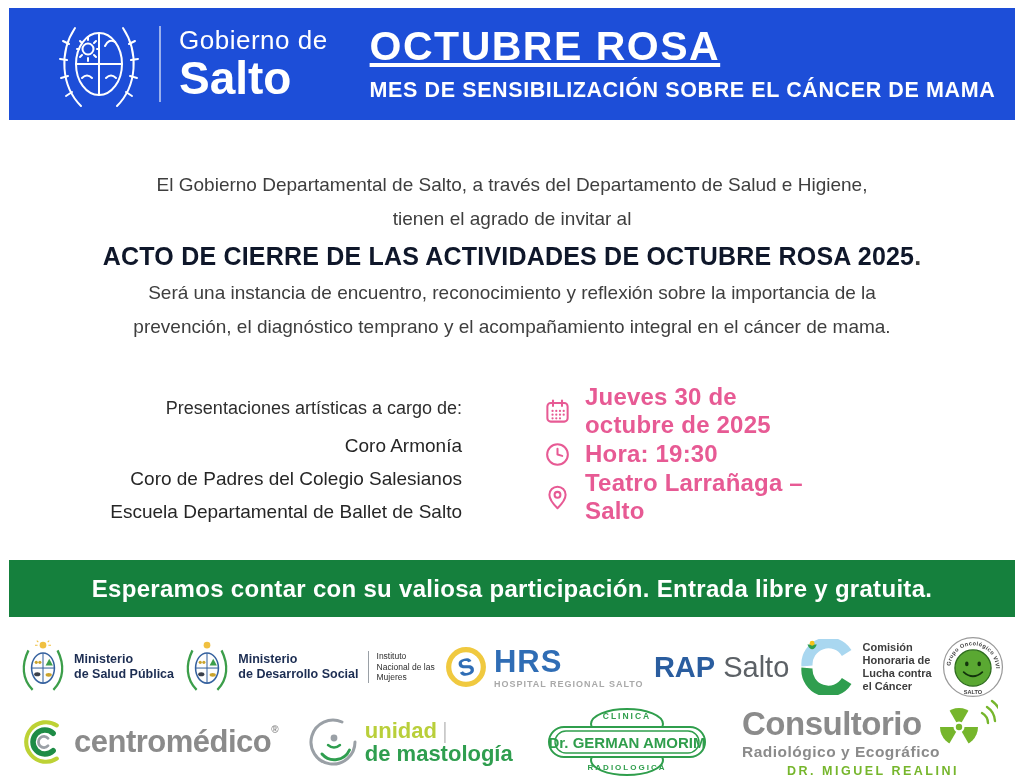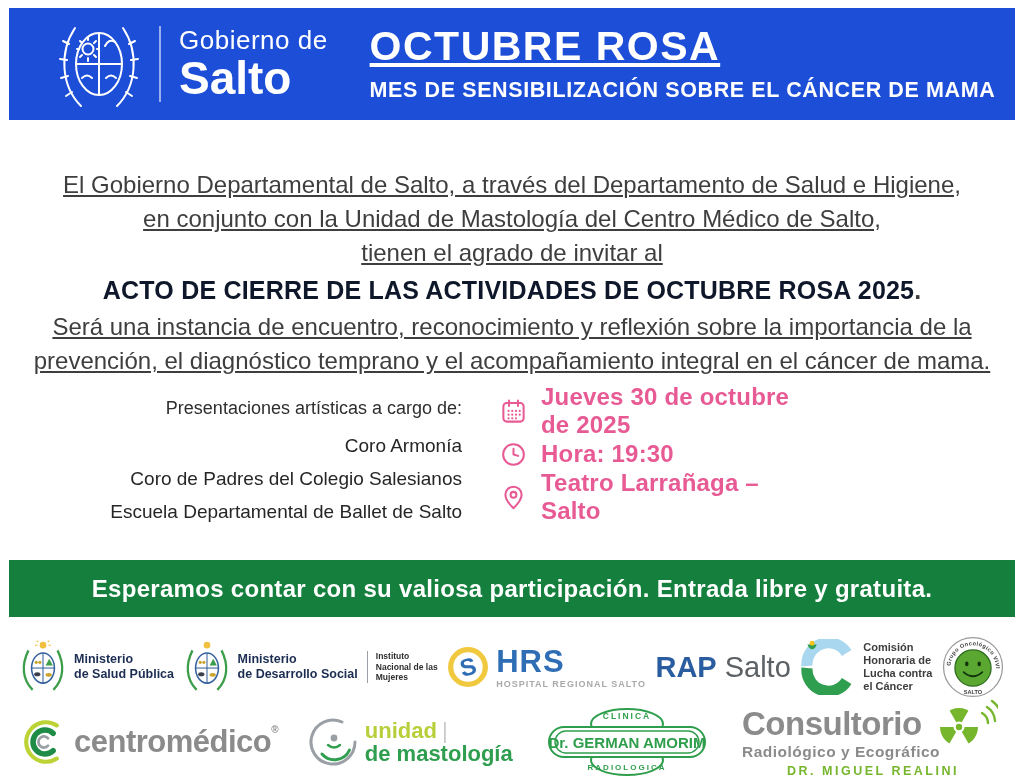--- a/index.html
+++ b/index.html
@@ -12,27 +12,27 @@
   .coat{margin-left:46px;flex:0 0 auto;}
   .gob{margin-left:16px;border-left:2px solid rgba(255,255,255,.55);padding-left:18px;color:#fff;}
   .gob-top{font-size:26px;font-weight:400;letter-spacing:.5px;line-height:1.1;}
   .gob-name{font-size:46px;font-weight:700;line-height:1.05;}
   .header-right{margin-left:42px;color:#fff;}
   .title{font-size:41px;font-weight:700;letter-spacing:1.5px;line-height:1.05;text-decoration:underline;}
   .subtitle{font-size:21.5px;font-weight:700;letter-spacing:.6px;margin-top:9px;}
 
   
   .intro{position:absolute;top:168px;left:0;width:1024px;text-align:center;}
-  .intro p.line{font-size:24px;color:#3e3e3e;height:34px;line-height:34px;margin:0;text-decoration:underline;}
+  .intro p.line{font-size:19px;color:#3e3e3e;height:34px;line-height:34px;margin:0;}
   .hl-row{height:40px;line-height:40px;margin:0;}
   .hl{color:#0f172a;font-weight:700;font-size:25px;letter-spacing:.2px;}
   .hl-period{color:#3e3e3e;font-weight:700;font-size:25px;}
 
   
-  .details{position:absolute;top:396px;left:0;width:813px;display:flex;}
+  .details{position:absolute;top:396px;left:0;width:813px;display:flex;gap:44px;}
   .details-left{width:462px;text-align:right;flex:0 0 auto;}
   .prog-heading{font-size:18px;color:#2e2e2e;height:24px;line-height:24px;margin-bottom:9px;}
   .prog-item{font-size:19px;font-weight:400;color:#262626;height:33px;line-height:33px;}
   .details-right{margin-left:38px;}
   .ev-row{display:flex;align-items:center;gap:14px;height:30px;margin-bottom:13px;
           color:#e75a94;font-size:24px;font-weight:700;letter-spacing:.2px;}
   .ev-row svg{flex:0 0 auto;}
 
   
   .banner{position:absolute;top:560px;left:9px;width:1006px;height:57px;background:#15803d;
@@ -40,21 +40,21 @@
   .banner-text{color:#fff;font-size:24px;font-weight:700;letter-spacing:.3px;}
 
   
   .sp-row{position:absolute;left:20px;width:984px;display:flex;align-items:center;
           justify-content:space-between;}
   .sp-row1{top:630px;height:74px;}
   .sp-row2{top:706px;height:72px;}
   .logo{display:flex;align-items:center;}
   .ministry-text{margin-left:8px;color:#1c2d52;font-size:12.5px;font-weight:700;line-height:1.2;}
   .inst-block{margin-left:9px;border-left:1px solid #9aa0a6;padding-left:8px;
-              color:#2e2e2e;font-size:8.5px;font-weight:700;line-height:1.25;}
+              color:#2e2e2e;font-size:8.5px;font-weight:400;line-height:1.25;}
   .hrs-text{margin-left:7px;}
   .hrs-acronym{color:#2f6db5;font-size:31px;font-weight:700;letter-spacing:1px;line-height:1;}
   .hrs-name{color:#a9a9a9;font-size:9px;font-weight:700;letter-spacing:1px;margin-top:2px;}
   .logo-rap{font-size:29px;line-height:1;}
   .rap-bold{color:#2a5d9f;font-weight:700;}
   .rap-rest{color:#5c6166;font-weight:400;margin-left:8px;}
   .chlcc-text{margin-left:7px;color:#3d3d3d;font-size:11px;font-weight:700;line-height:1.2;}
   .cm-text{margin-left:8px;color:#8b8b8b;font-size:31px;font-weight:700;letter-spacing:-.5px;}
   .cm-mark{font-size:10px;vertical-align:top;}
   .un-text{margin-left:6px;line-height:1.05;}
@@ -93,21 +93,20 @@
       <div class="gob-name">Salto</div>
     </div>
     <div class="header-right">
       <div class="title">OCTUBRE ROSA</div>
       <div class="subtitle">MES DE SENSIBILIZACIÓN SOBRE EL CÁNCER DE MAMA</div>
     </div>
   </div>
 
   <div class="intro">
     <p class="line">El Gobierno Departamental de Salto,  a través del Departamento de Salud e Higiene,</p>
-    <p class="line">en conjunto con la Unidad de Mastología del Centro Médico de Salto,</p>
     <p class="line">tienen el agrado de invitar al</p>
     <p class="hl-row"><span class="hl">ACTO DE CIERRE DE LAS ACTIVIDADES DE OCTUBRE ROSA 2025</span><span class="hl-period">.</span></p>
     <p class="line">Será una instancia de encuentro, reconocimiento y reflexión sobre la importancia de la</p>
     <p class="line">prevención, el diagnóstico temprano y el acompañamiento integral en el cáncer de mama.</p>
   </div>
 
   <div class="details">
     <div class="details-left">
       <div class="prog-heading">Presentaciones artísticas a cargo de:</div>
       <div class="prog-item">Coro Armonía</div>

